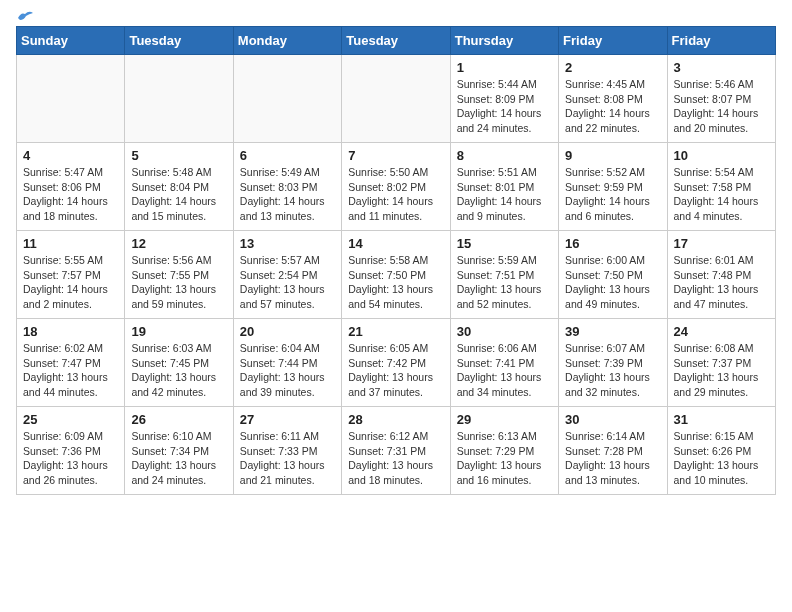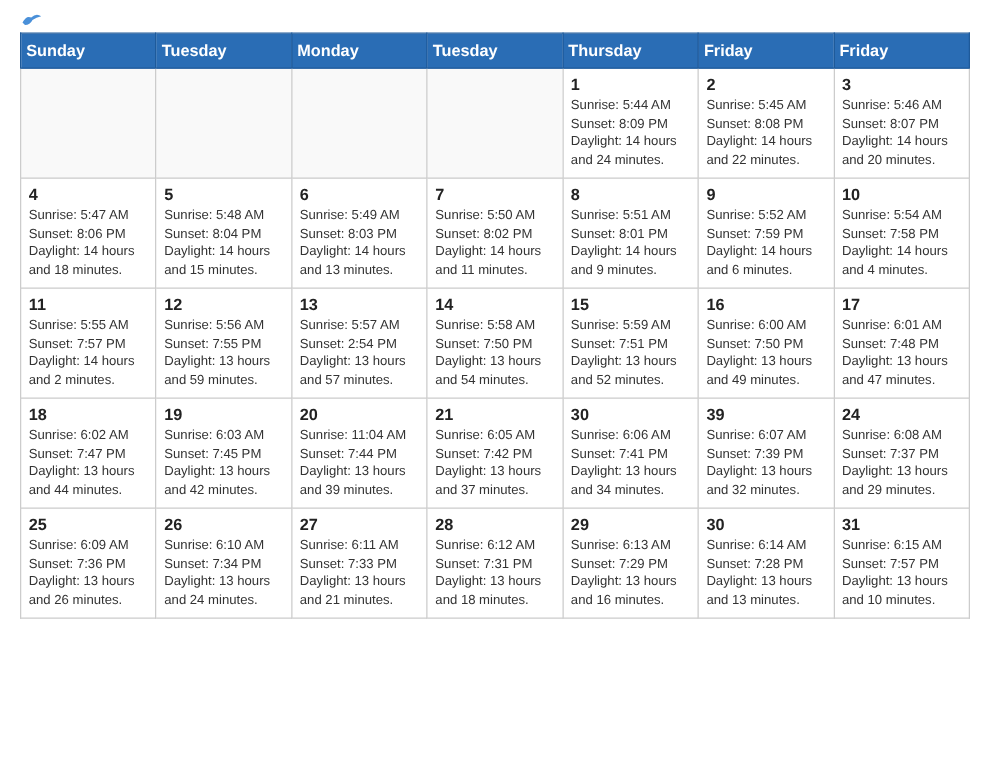--- a/index.html
+++ b/index.html
@@ -113,21 +113,21 @@
         <td class="empty"></td>
         <td>
           <span class="day-number">1</span>
           <div class="day-info">Sunrise: 5:44 AM
 Sunset: 8:09 PM
 Daylight: 14 hours
 and 24 minutes.</div>
         </td>
         <td>
           <span class="day-number">2</span>
-          <div class="day-info">Sunrise: 5:45 AM
+          <div class="day-info">Sunrise: 4:45 AM
 Sunset: 8:08 PM
 Daylight: 14 hours
 and 22 minutes.</div>
         </td>
         <td>
           <span class="day-number">3</span>
           <div class="day-info">Sunrise: 5:46 AM
 Sunset: 8:07 PM
 Daylight: 14 hours
 and 20 minutes.</div>
@@ -165,21 +165,21 @@
         <td>
           <span class="day-number">8</span>
           <div class="day-info">Sunrise: 5:51 AM
 Sunset: 8:01 PM
 Daylight: 14 hours
 and 9 minutes.</div>
         </td>
         <td>
           <span class="day-number">9</span>
           <div class="day-info">Sunrise: 5:52 AM
-Sunset: 7:59 PM
+Sunset: 9:59 PM
 Daylight: 14 hours
 and 6 minutes.</div>
         </td>
         <td>
           <span class="day-number">10</span>
           <div class="day-info">Sunrise: 5:54 AM
 Sunset: 7:58 PM
 Daylight: 14 hours
 and 4 minutes.</div>
         </td>
@@ -245,21 +245,21 @@
         </td>
         <td>
           <span class="day-number">19</span>
           <div class="day-info">Sunrise: 6:03 AM
 Sunset: 7:45 PM
 Daylight: 13 hours
 and 42 minutes.</div>
         </td>
         <td>
           <span class="day-number">20</span>
-          <div class="day-info">Sunrise: 11:04 AM
+          <div class="day-info">Sunrise: 6:04 AM
 Sunset: 7:44 PM
 Daylight: 13 hours
 and 39 minutes.</div>
         </td>
         <td>
           <span class="day-number">21</span>
           <div class="day-info">Sunrise: 6:05 AM
 Sunset: 7:42 PM
 Daylight: 13 hours
 and 37 minutes.</div>
@@ -325,19 +325,19 @@
         <td>
           <span class="day-number">30</span>
           <div class="day-info">Sunrise: 6:14 AM
 Sunset: 7:28 PM
 Daylight: 13 hours
 and 13 minutes.</div>
         </td>
         <td>
           <span class="day-number">31</span>
           <div class="day-info">Sunrise: 6:15 AM
-Sunset: 7:57 PM
+Sunset: 6:26 PM
 Daylight: 13 hours
 and 10 minutes.</div>
         </td>
       </tr>
     </tbody>
 </table>
 
 </body></html>

